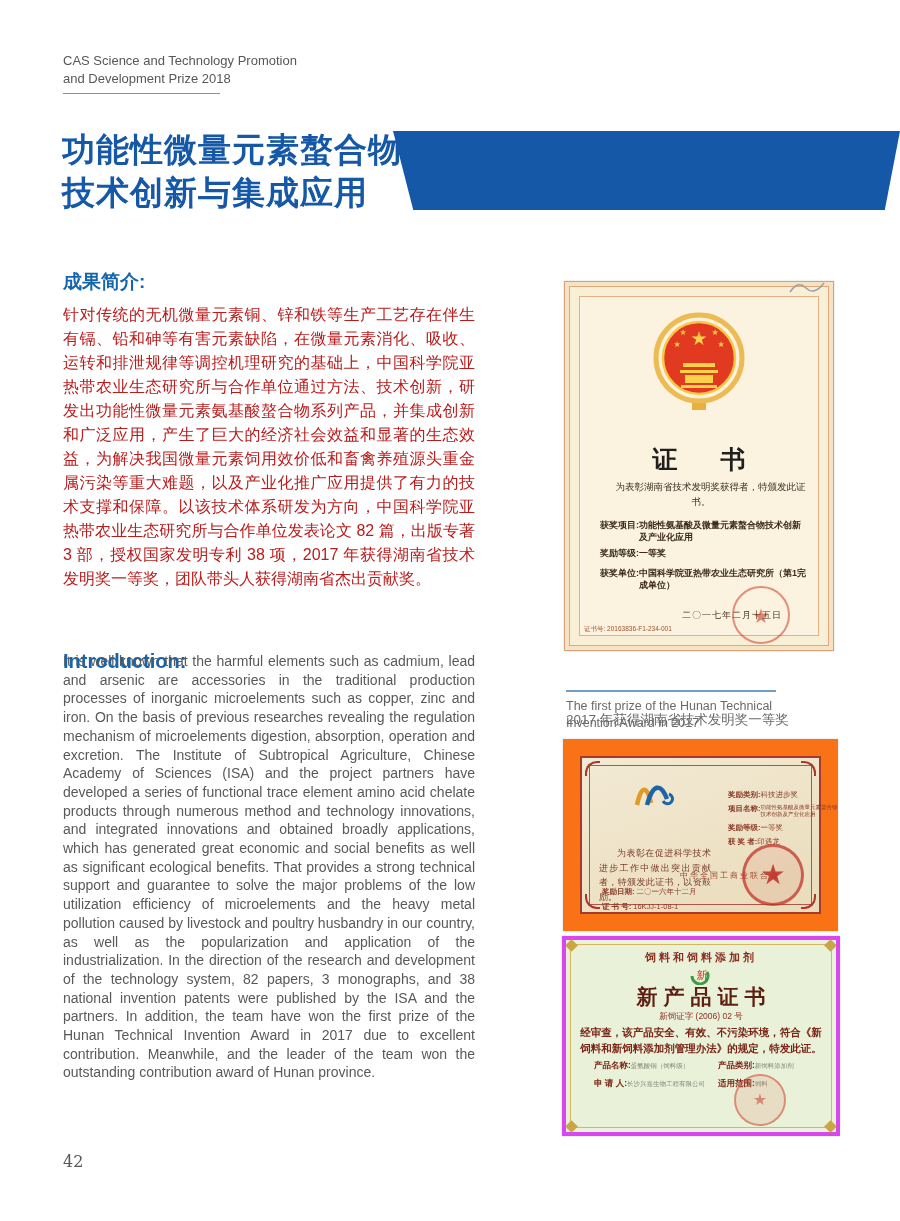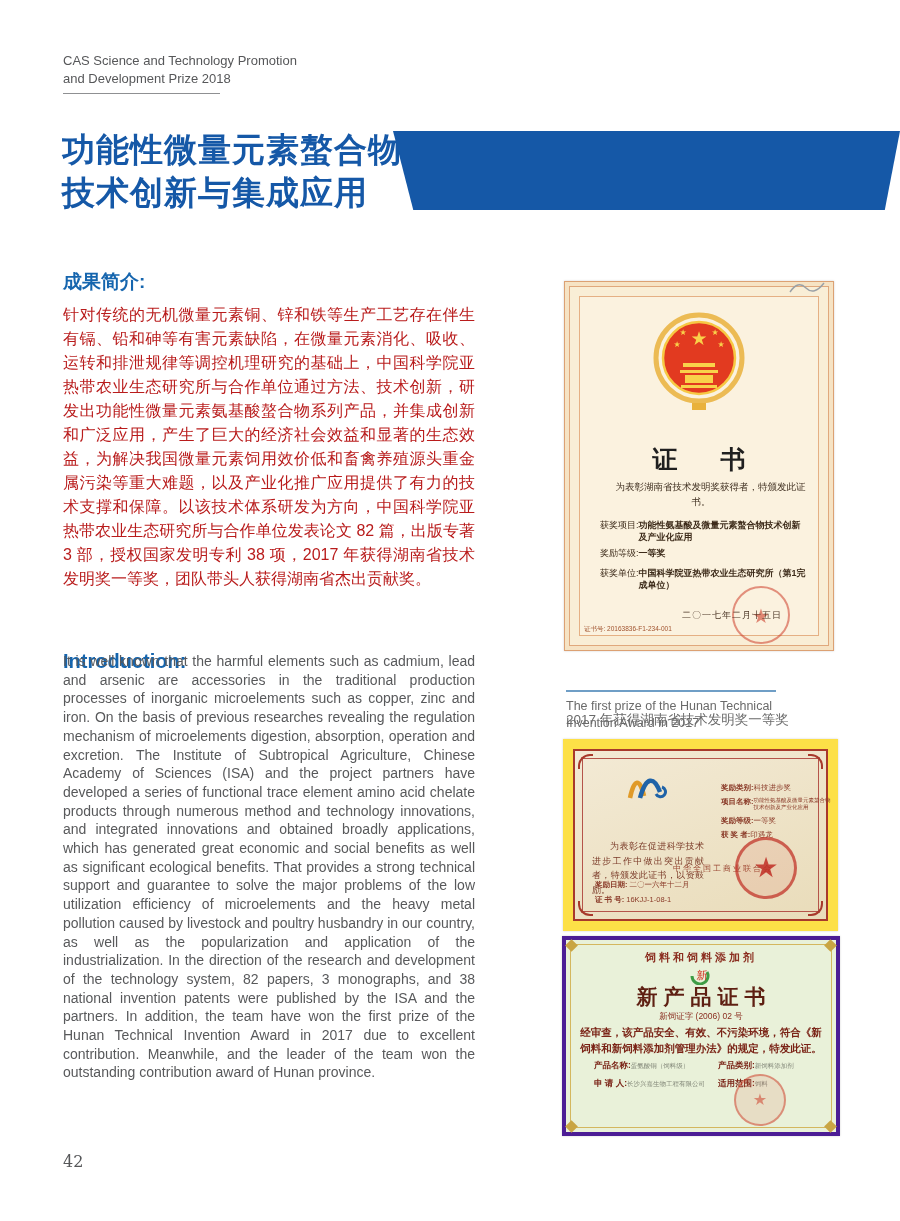--- a/index.html
+++ b/index.html
@@ -37,32 +37,32 @@
            box-shadow: inset 0 0 0 1px #dca173, inset 0 0 0 5px #f6e3c4, inset 0 0 0 6px #e0a87c,
                        inset 0 0 0 15px #f9eed6, inset 0 0 0 16px #e5b084, 0 0 2px rgba(0,0,0,.18); }
   .c1-emblem { position:absolute; left:50%; top:30px; transform:translateX(-50%); }
   .c1-title { position:absolute; left:0; right:0; top:139px; text-align:center; font-size:16px; font-weight:bold;
               letter-spacing:6px; color:#262626; }
   .c1-sub { position:absolute; left:0; right:0; top:162px; text-align:center; font-size:25px; font-weight:bold;
             letter-spacing:18px; text-indent:18px; color:#1f1f1f; }
   .c1-intro { position:absolute; left:30px; right:26px; top:198px; font-size:9.5px; line-height:15px;
               color:#3f2f20; text-indent:2em;text-align:center; }
   .c1-field { position:absolute; left:36px; right:26px; display:flex; font-size:9px; line-height:12px; color:#3d2b1a; }
-  .c1-field .lab { font-weight:normal; white-space:nowrap; }
+  .c1-field .lab { font-weight:bold; white-space:nowrap; }
   .c1-field .val { flex:1; font-weight:bold; }
   .c1-f0 { top:238px; } .c1-f1 { top:266px; } .c1-f2 { top:286px; }
   .c1-seal { position:absolute; left:168px; top:305px; width:58px; height:58px; border:2px solid rgba(205,62,42,.55);
              border-radius:50%; text-align:center; line-height:56px; font-size:20px; color:rgba(205,62,42,.6); }
   .c1-date { position:absolute; left:118px; top:328px; font-size:9px; color:#4a3525; letter-spacing:1px; }
   .c1-no { position:absolute; left:20px; top:344px; font-size:6.5px; color:#a0522d; }
   .pen-mark { position:absolute; left:788px; top:278px; }
 
   
-  .cert2 { position:absolute; left:563px; top:739px; width:275px; height:192px; background:#fde047;
-           padding:10px; box-shadow:0 0 2px rgba(0,0,0,.18); }
+  .cert2 { position:absolute; left:563px; top:739px; width:275px; height:192px; background:#f97316;
+           padding:17px; box-shadow:0 0 2px rgba(0,0,0,.18); }
   .c2-frame { position:relative; width:100%; height:100%; background:linear-gradient(160deg,#f3ead5,#e9dcba);
               border:2px solid #a8392b; }
   .c2-inner { position:absolute; inset:7px; border:1px solid #b5544a; }
   .c2corner { position:absolute; width:15px; height:15px; border-top:2px solid #a8392b; border-left:2px solid #a8392b;
               border-top-left-radius:12px; }
   .c2c-tl { left:3px; top:3px; } .c2c-tr { right:3px; top:3px; transform:rotate(90deg); }
   .c2c-br { right:3px; bottom:3px; transform:rotate(180deg); } .c2c-bl { left:3px; bottom:3px; transform:rotate(270deg); }
   .c2-logo { position:absolute; left:48px; top:20px; }
   .c2-fields { position:absolute; left:146px; top:32px; width:112px; }
   .c2-frow { display:flex; font-size:7.5px; line-height:9px; color:#8a3a28; margin-bottom:5px; }
@@ -73,21 +73,21 @@
               color:#7a3a28; text-align:justify; text-indent:2em;margin-top:24px; }
   .c2-meta { position:absolute; left:20px; top:126px; font-size:7.5px; line-height:15px; color:#8a3a28; }
   .c2-meta .lab { font-weight:bold; }
   .c2-issuer { position:absolute; left:98px; top:112px; width:140px; font-size:8px; letter-spacing:2px; color:#9c4a35; }
   .c2-seal { position:absolute; left:160px; top:86px; width:62px; height:62px; border:3px solid rgba(192,45,35,.7);
              border-radius:50%; background:rgba(214,90,70,.12); text-align:center; line-height:56px;
              font-size:28px; color:rgba(192,45,35,.85); }
 
   
   .cert3 { position:absolute; left:562px; top:936px; width:278px; height:200px; background:#e9f1d9;
-           border:4px solid #4c1d95; box-shadow:0 0 2px rgba(0,0,0,.18); }
+           border:4px solid #d946ef; box-shadow:0 0 2px rgba(0,0,0,.18); }
   .c3-inner { position:absolute; inset:4px; border:1px solid #d4b75e; }
   .c3corner { position:absolute; width:9px; height:9px; background:#c9a544; transform:rotate(45deg); }
   .c3c-tl { left:1px; top:1px; } .c3c-tr { right:1px; top:1px; } .c3c-bl { left:1px; bottom:1px; } .c3c-br { right:1px; bottom:1px; }
   .c3-header { position:absolute; left:0; right:0; top:10px; text-align:center; font-size:11px; font-weight:bold;
                letter-spacing:3px; color:#8b2e20; }
   .c3-logo { position:absolute; left:50%; top:25px; transform:translateX(-50%); }
   .c3-title { position:absolute; left:0; right:0; top:43px; text-align:center; font-size:21px; font-weight:bold;
               letter-spacing:6px; text-indent:6px; color:#5e1f12; }
   .c3-docno { position:absolute; left:0; right:0; top:71px; text-align:center; font-size:8.5px; color:#8b2e20; }
   .c3-body { position:absolute; left:14px; right:14px; top:84px; font-size:10.5px; font-weight:bold; line-height:16px;

